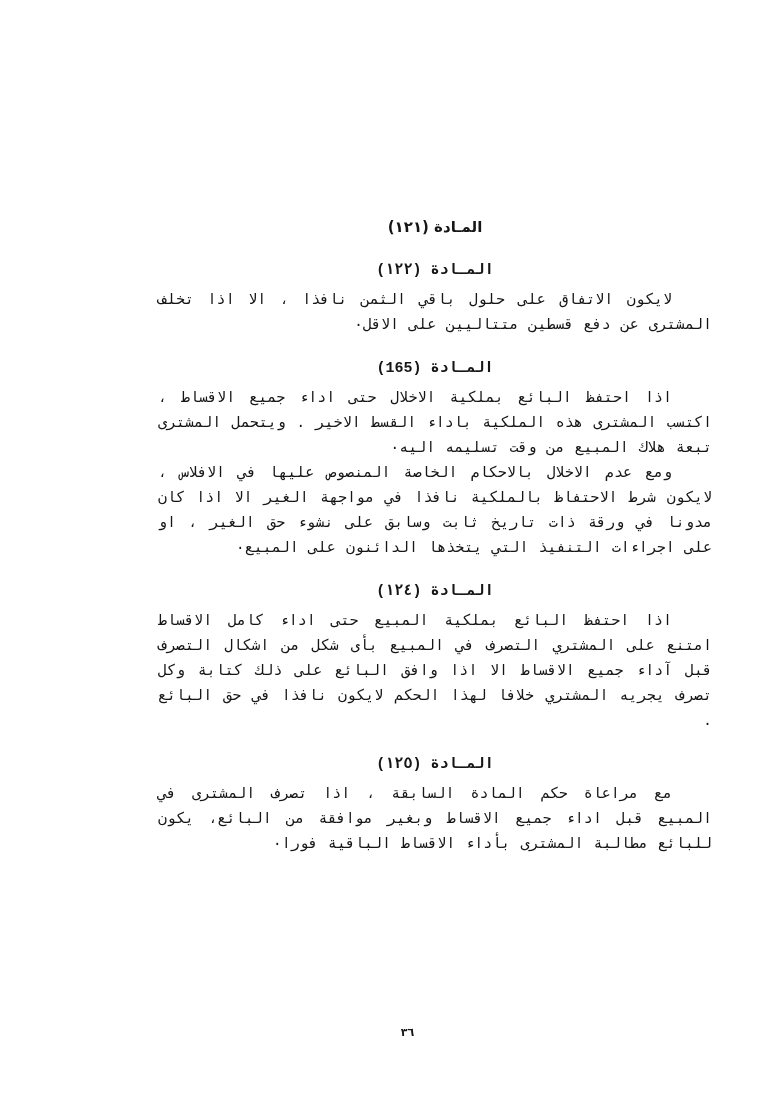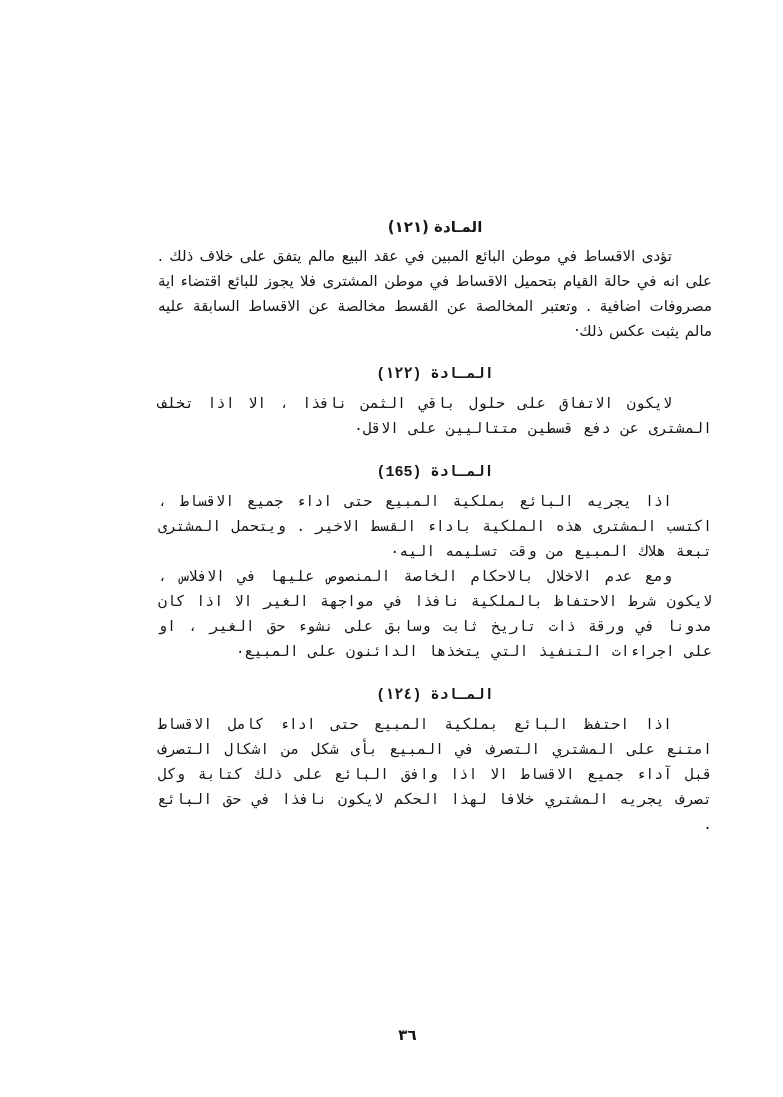--- a/index.html
+++ b/index.html
@@ -42,46 +42,49 @@
     text-indent: 40px;
     word-spacing: 1px;
   }
   .article-paragraph + .article-paragraph { margin-top: 0; }
   .page-number {
     position: absolute;
     top: 1026px;
     right: 71px;
     width: 609px;
     text-align: center;
-    font-size: 15px;
+    font-size: 11px;
     font-weight: bold;
     letter-spacing: 2px;
   }
 </style>
 </head>
 <body>
 
 <main class="page">
   <div id="articles">
   <section class="article">
     <h2 class="article-heading">المـادة (١٢١)</h2>
-  <p class="article-paragraph">تؤدى الاقساط في موطن البائع المبين في عقد البيع مالم يتفق على خلاف ذلك . على انه في حالة القيام بتحميل الاقساط في موطن المشترى فلا يجوز للبائع اقتضاء اية مصروفات اضافية . وتعتبر المخالصة عن القسط مخالصة عن الاقساط السابقة عليه مالم يثبت عكس ذلك·</p>
       </section>
 
   <section class="article">
     <h2 class="article-heading">المـادة (١٢٢)</h2>
   <p class="article-paragraph">لايكون الاتفاق على حلول باقي الثمن نافذا ، الا اذا تخلف المشترى عن دفع قسطين متتاليين على الاقل·</p>
       </section>
 
   <section class="article">
     <h2 class="article-heading">المـادة (165)</h2>
-  <p class="article-paragraph">اذا يجريه البائع بملكية المبيع حتى اداء جميع الاقساط ، اكتسب المشترى هذه الملكية باداء القسط الاخير . ويتحمل المشترى تبعة هلاك المبيع من وقت تسليمه اليه·</p>
+  <p class="article-paragraph">اذا احتفظ البائع بملكية الاخلال حتى اداء جميع الاقساط ، اكتسب المشترى هذه الملكية باداء القسط الاخير . ويتحمل المشترى تبعة هلاك المبيع من وقت تسليمه اليه·</p>
         <p class="article-paragraph">ومع عدم الاخلال بالاحكام الخاصة المنصوص عليها في الافلاس ، لايكون شرط الاحتفاظ بالملكية نافذا في مواجهة الغير الا اذا كان مدونا في ورقة ذات تاريخ ثابت وسابق على نشوء حق الغير ، او على اجراءات التنفيذ التي يتخذها الدائنون على المبيع·</p>
       </section>
 
   <section class="article">
     <h2 class="article-heading">المـادة (١٢٤)</h2>
   <p class="article-paragraph">اذا احتفظ البائع بملكية المبيع حتى اداء كامل الاقساط امتنع على المشتري التصرف في المبيع بأى شكل من اشكال التصرف قبل آداء جميع الاقساط الا اذا وافق البائع على ذلك كتابة وكل تصرف يجريه المشتري خلافا لهذا الحكم لايكون نافذا في حق البائع .</p>
       </section>
 
+  <section class="article">
+    <h2 class="article-heading">المـادة (١٢٥)</h2>
+  <p class="article-paragraph">مع مراعاة حكم المادة السابقة ، اذا تصرف المشترى في المبيع قبل اداء جميع الاقساط وبغير موافقة من البائع، يكون للبائع مطالبة المشترى بأداء الاقساط الباقية فورا·</p>
+      </section>
 </div>
   <div class="page-number">٣٦</div>
 </main>
 
 </body></html>

